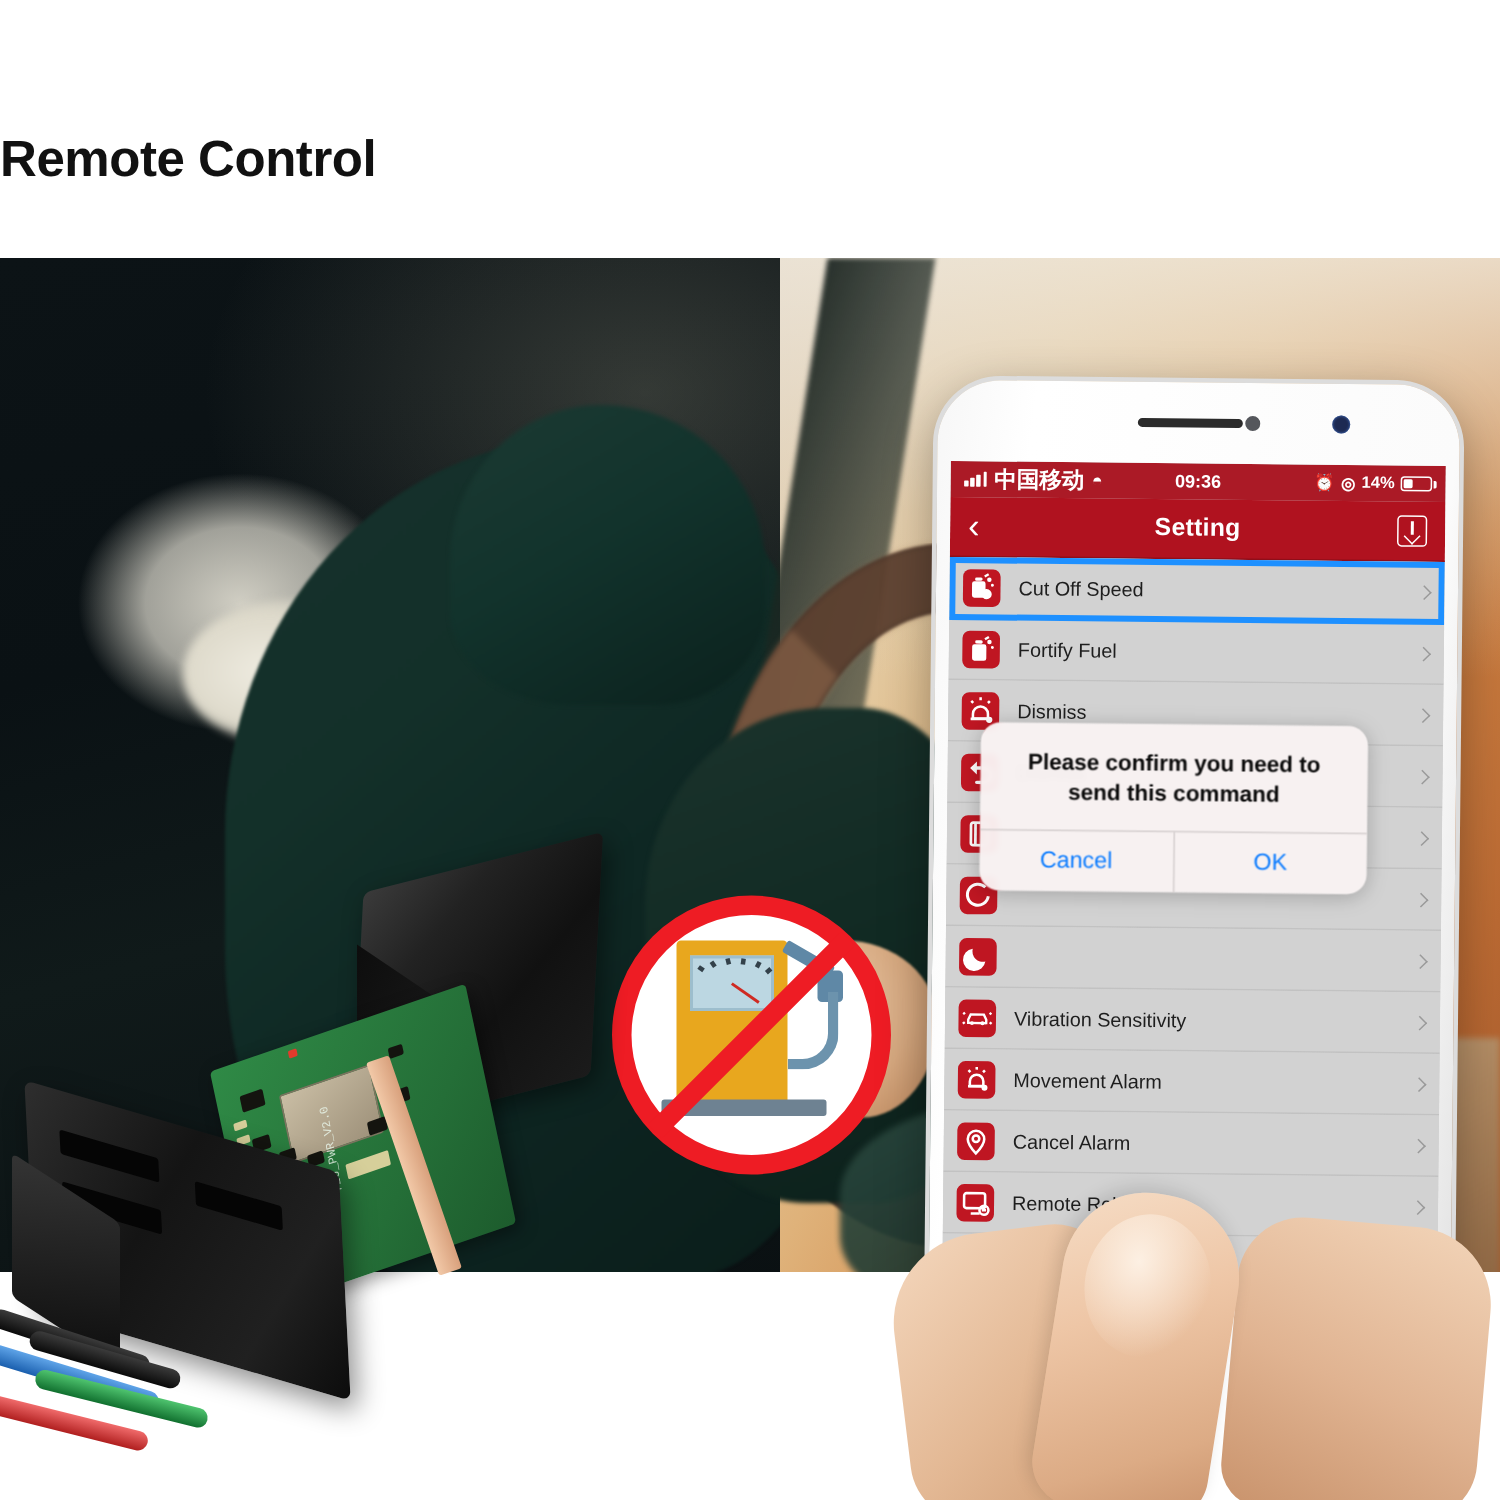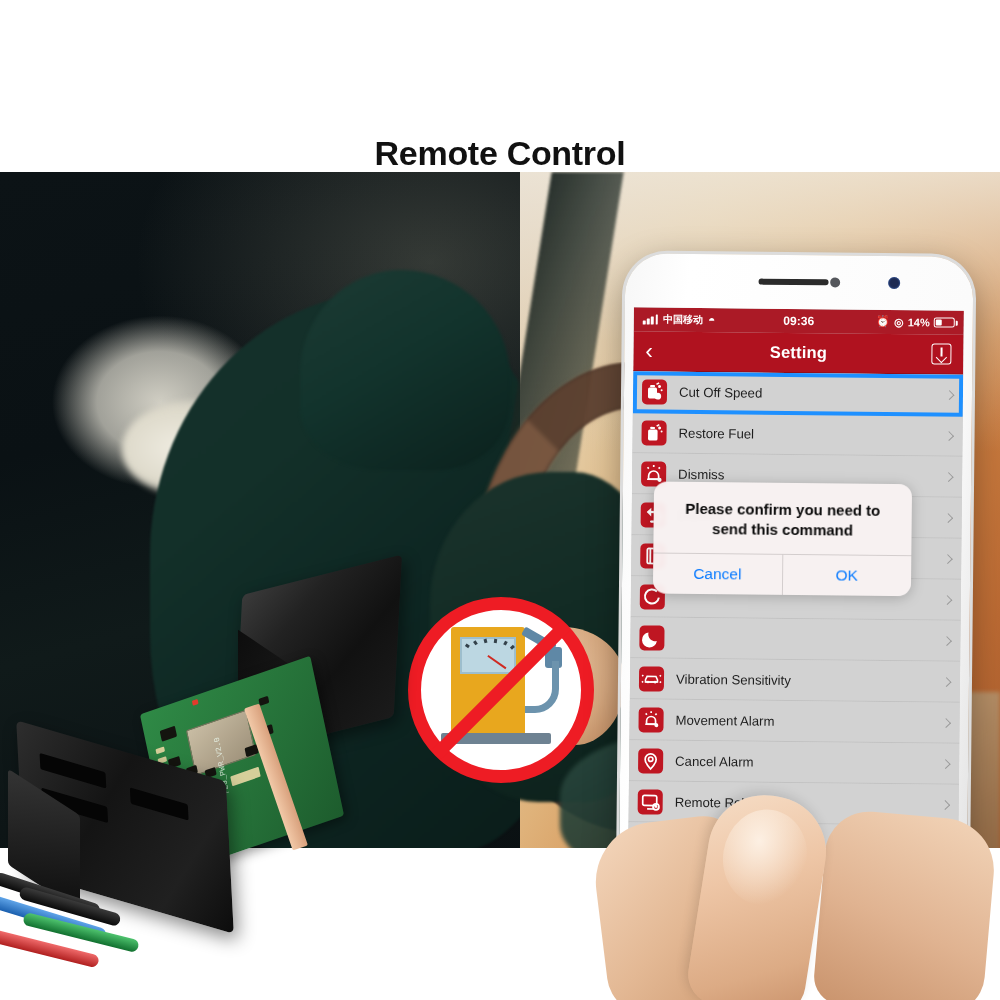--- a/index.html
+++ b/index.html
@@ -8,22 +8,22 @@
     background: #ffffff;
     font-family: "Liberation Sans", sans-serif;
     overflow: hidden;
   }
   #root { position: relative; width: 1000px; height: 1000px; background:#fff; }
 
   
   .header-block {
     position: absolute; left: 0; top: 0; width: 1000px; height: 172px;
     background: #ffffff;
-    display: flex; flex-direction: column; align-items: center;
-    justify-content: flex-end; padding-top: 42px;
+    display: flex; flex-direction: row; align-items: center;
+    justify-content: flex-start; padding-top: 42px;
   }
   .hdr-title {
     font-size: 34px; font-weight: bold; color: #111;
     letter-spacing: -0.3px; line-height: 1.1;
   }
   .hdr-sub {
     font-size: 26.5px; color: #1b1b1b; text-align: center;
     line-height: 1.33; margin-top: 10px; letter-spacing: -0.4px;
     max-width: 940px; font-weight: 400;
   }
@@ -201,21 +201,21 @@
   .statusbar {
     height: 24px; background: #ab1a26; color: #fff;
     display: flex; align-items: center; padding: 0 9px;
     font-size: 11.5px; font-weight: bold; position: relative;
   }
   .sb-left { display:flex; align-items:center; gap:5px; }
   .bars { display:flex; align-items:flex-end; gap:1.6px; height:10px; }
   .bars i { width:2.6px; background:#fff; border-radius:.5px; display:block; }
   .bars i:nth-child(1){height:4px}.bars i:nth-child(2){height:6px}
   .bars i:nth-child(3){height:8px}.bars i:nth-child(4){height:10px}
-  .carrier { font-size:10px; }
+  .carrier { font-size:15px; }
   .wifi { font-size:12px; line-height:1; }
   .sb-time {
     position:absolute; left:0; right:0; text-align:center;
     font-size:12px; font-weight:bold; pointer-events:none;
   }
   .sb-right { margin-left:auto; display:flex; align-items:center; gap:4px; font-size:11px; }
   .battery {
     width:21px; height:10.5px; border:1.4px solid #fff; border-radius:2.5px;
     position:relative; display:inline-block;
   }
@@ -494,21 +494,21 @@
               <svg width="25" height="25" viewBox="0 0 25 25">
                   <g fill="#fff">
                 <rect x="6.5" y="9" width="9.5" height="11" rx="1.6"></rect>
                 <rect x="8.5" y="6.4" width="5" height="2.2" rx="1"></rect>
                 <circle cx="18" cy="7.4" r="1.5"></circle>
                     <circle cx="20" cy="11" r="1"></circle>
                 <path d="M14.6 5l2.6-1.6.8 1.3-2.6 1.6z"></path>
               </g>
                 </svg>
             </span>
-            <span class="row-label">Restore Fuel</span>
+            <span class="row-label">Fortify Fuel</span>
             <span class="chev"></span>
           </div>
 
           <div class="row">
             <span class="ico">
               <svg width="25" height="25" viewBox="0 0 25 25">
                   <g fill="none" stroke="#fff" stroke-width="1.7">
                 <path d="M7.5 17.5v-3a5 5 0 0 1 10 0v3z"></path>
                     <path d="M6 17.8h13"></path>
                 <path d="M12.5 5.4V3.4M7.6 7.1L6.3 5.8M17.4 7.1l1.3-1.3"></path>

